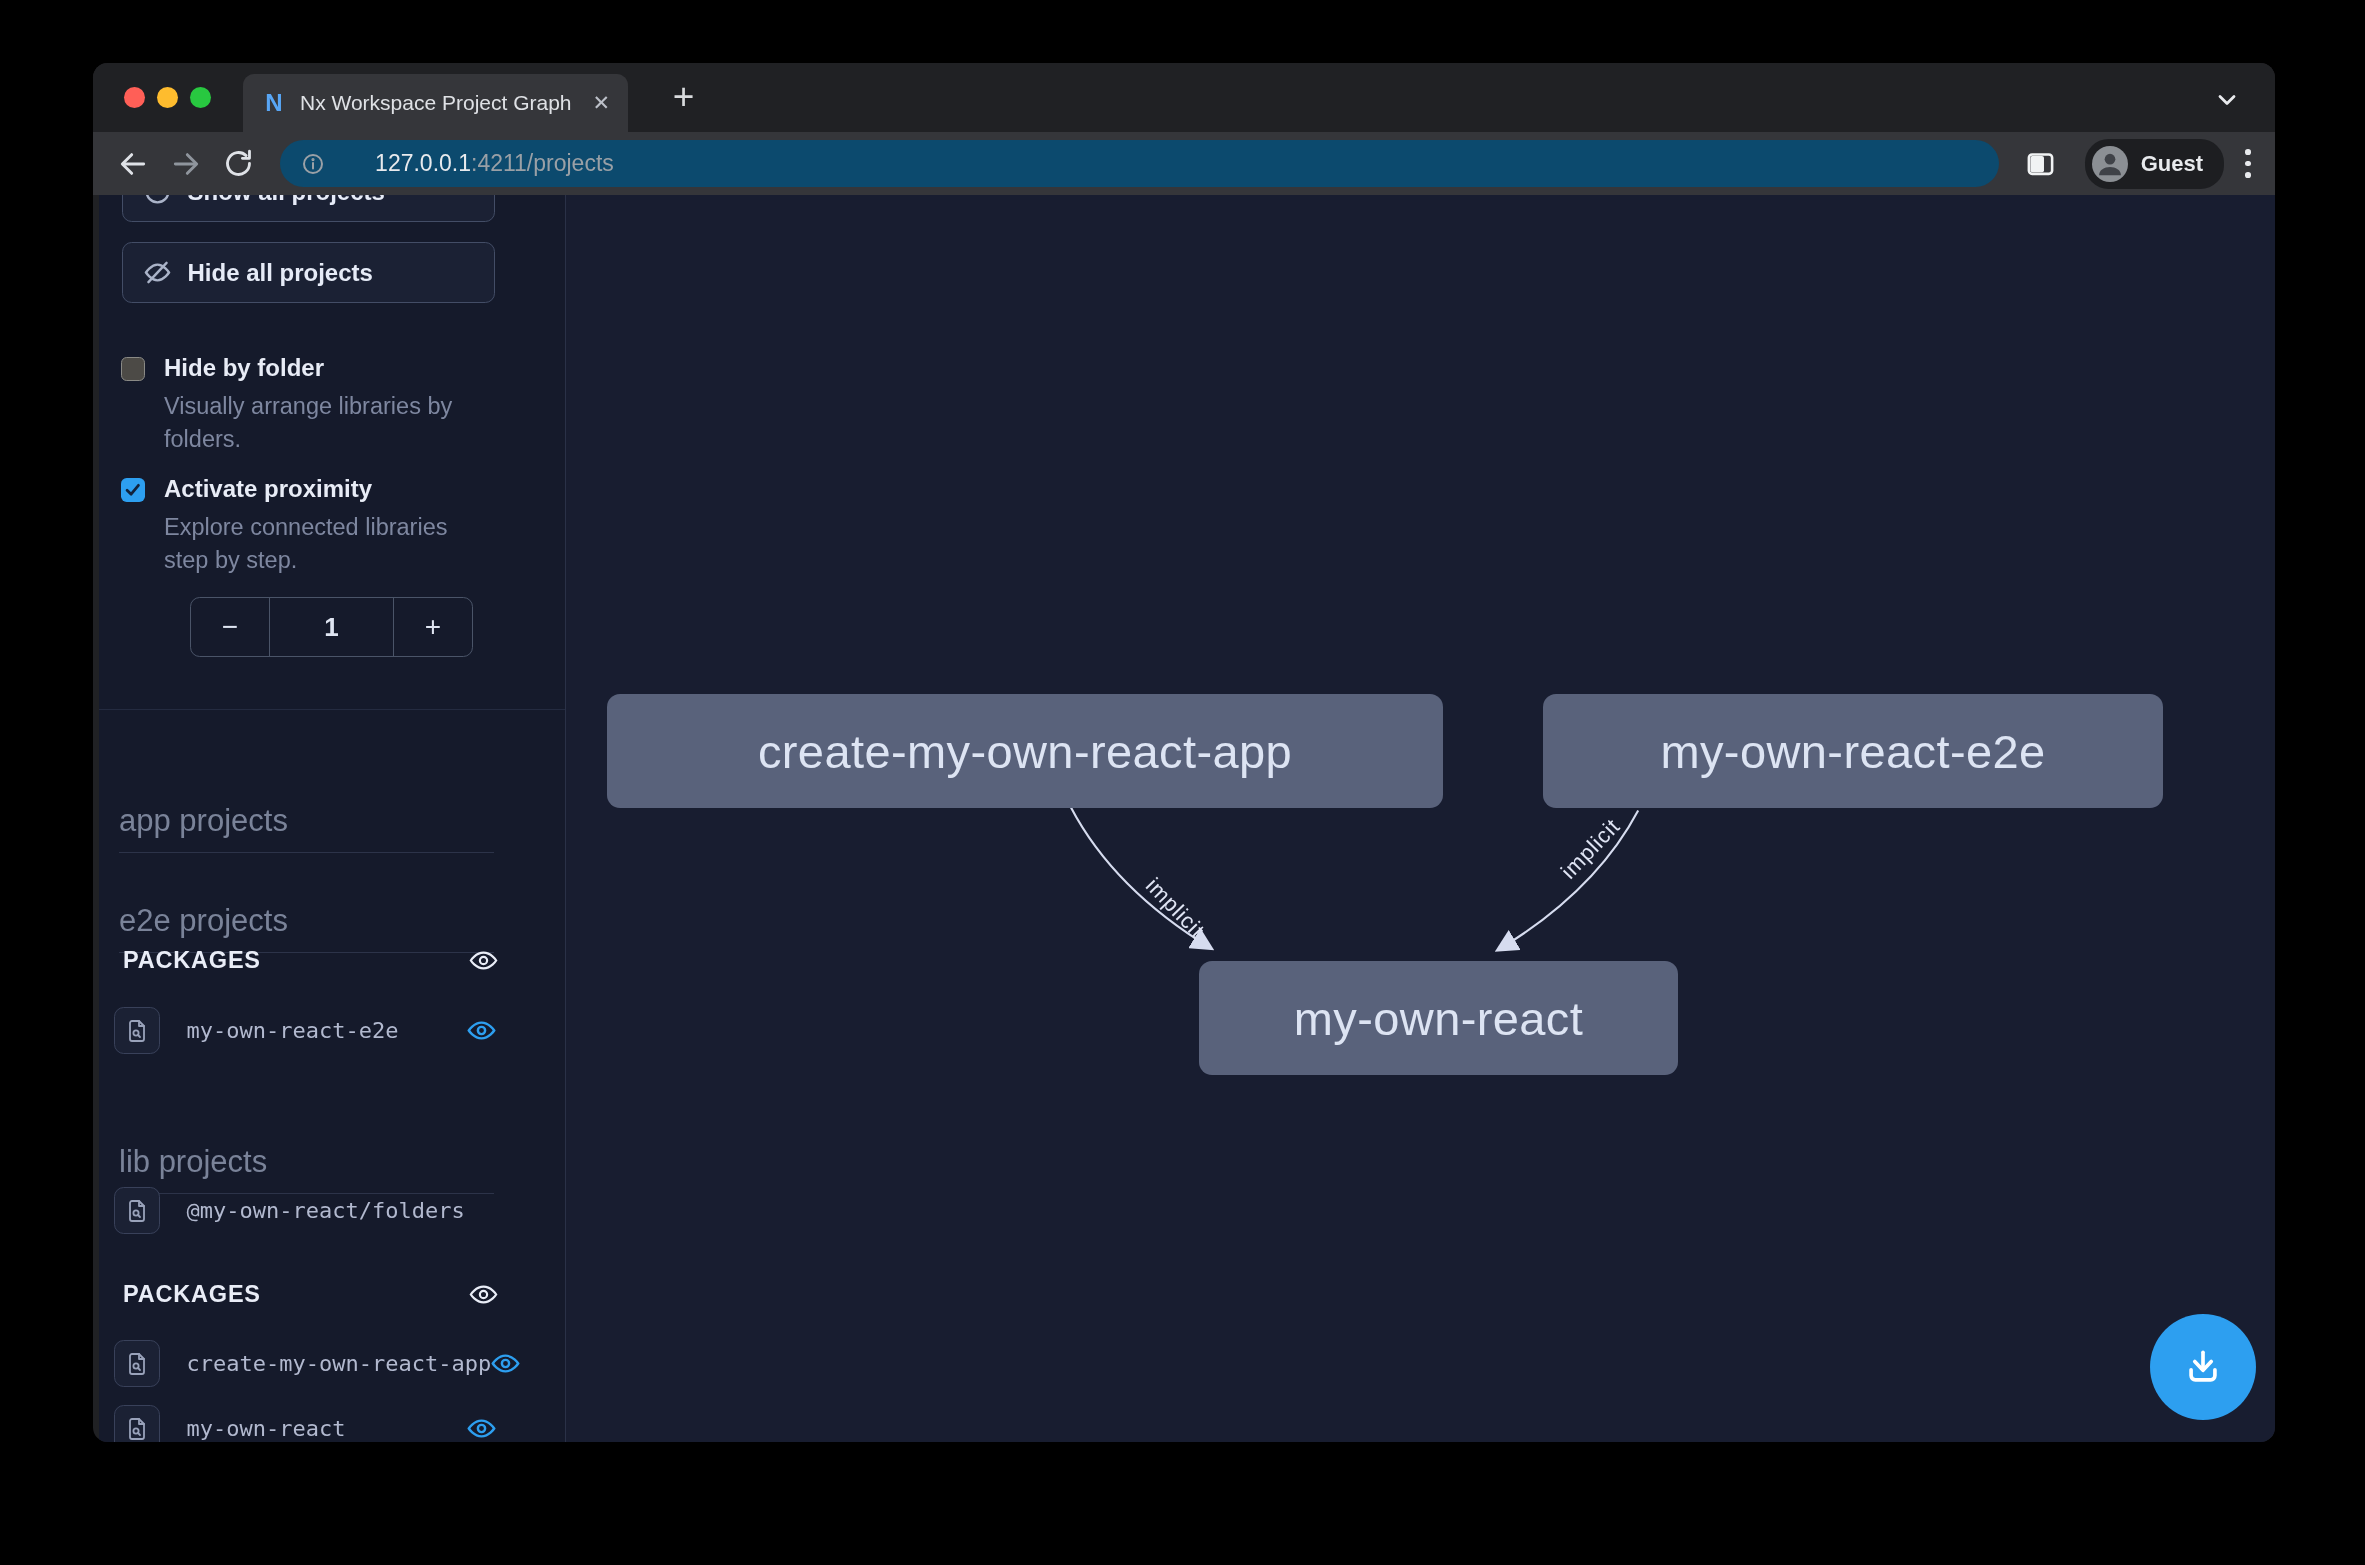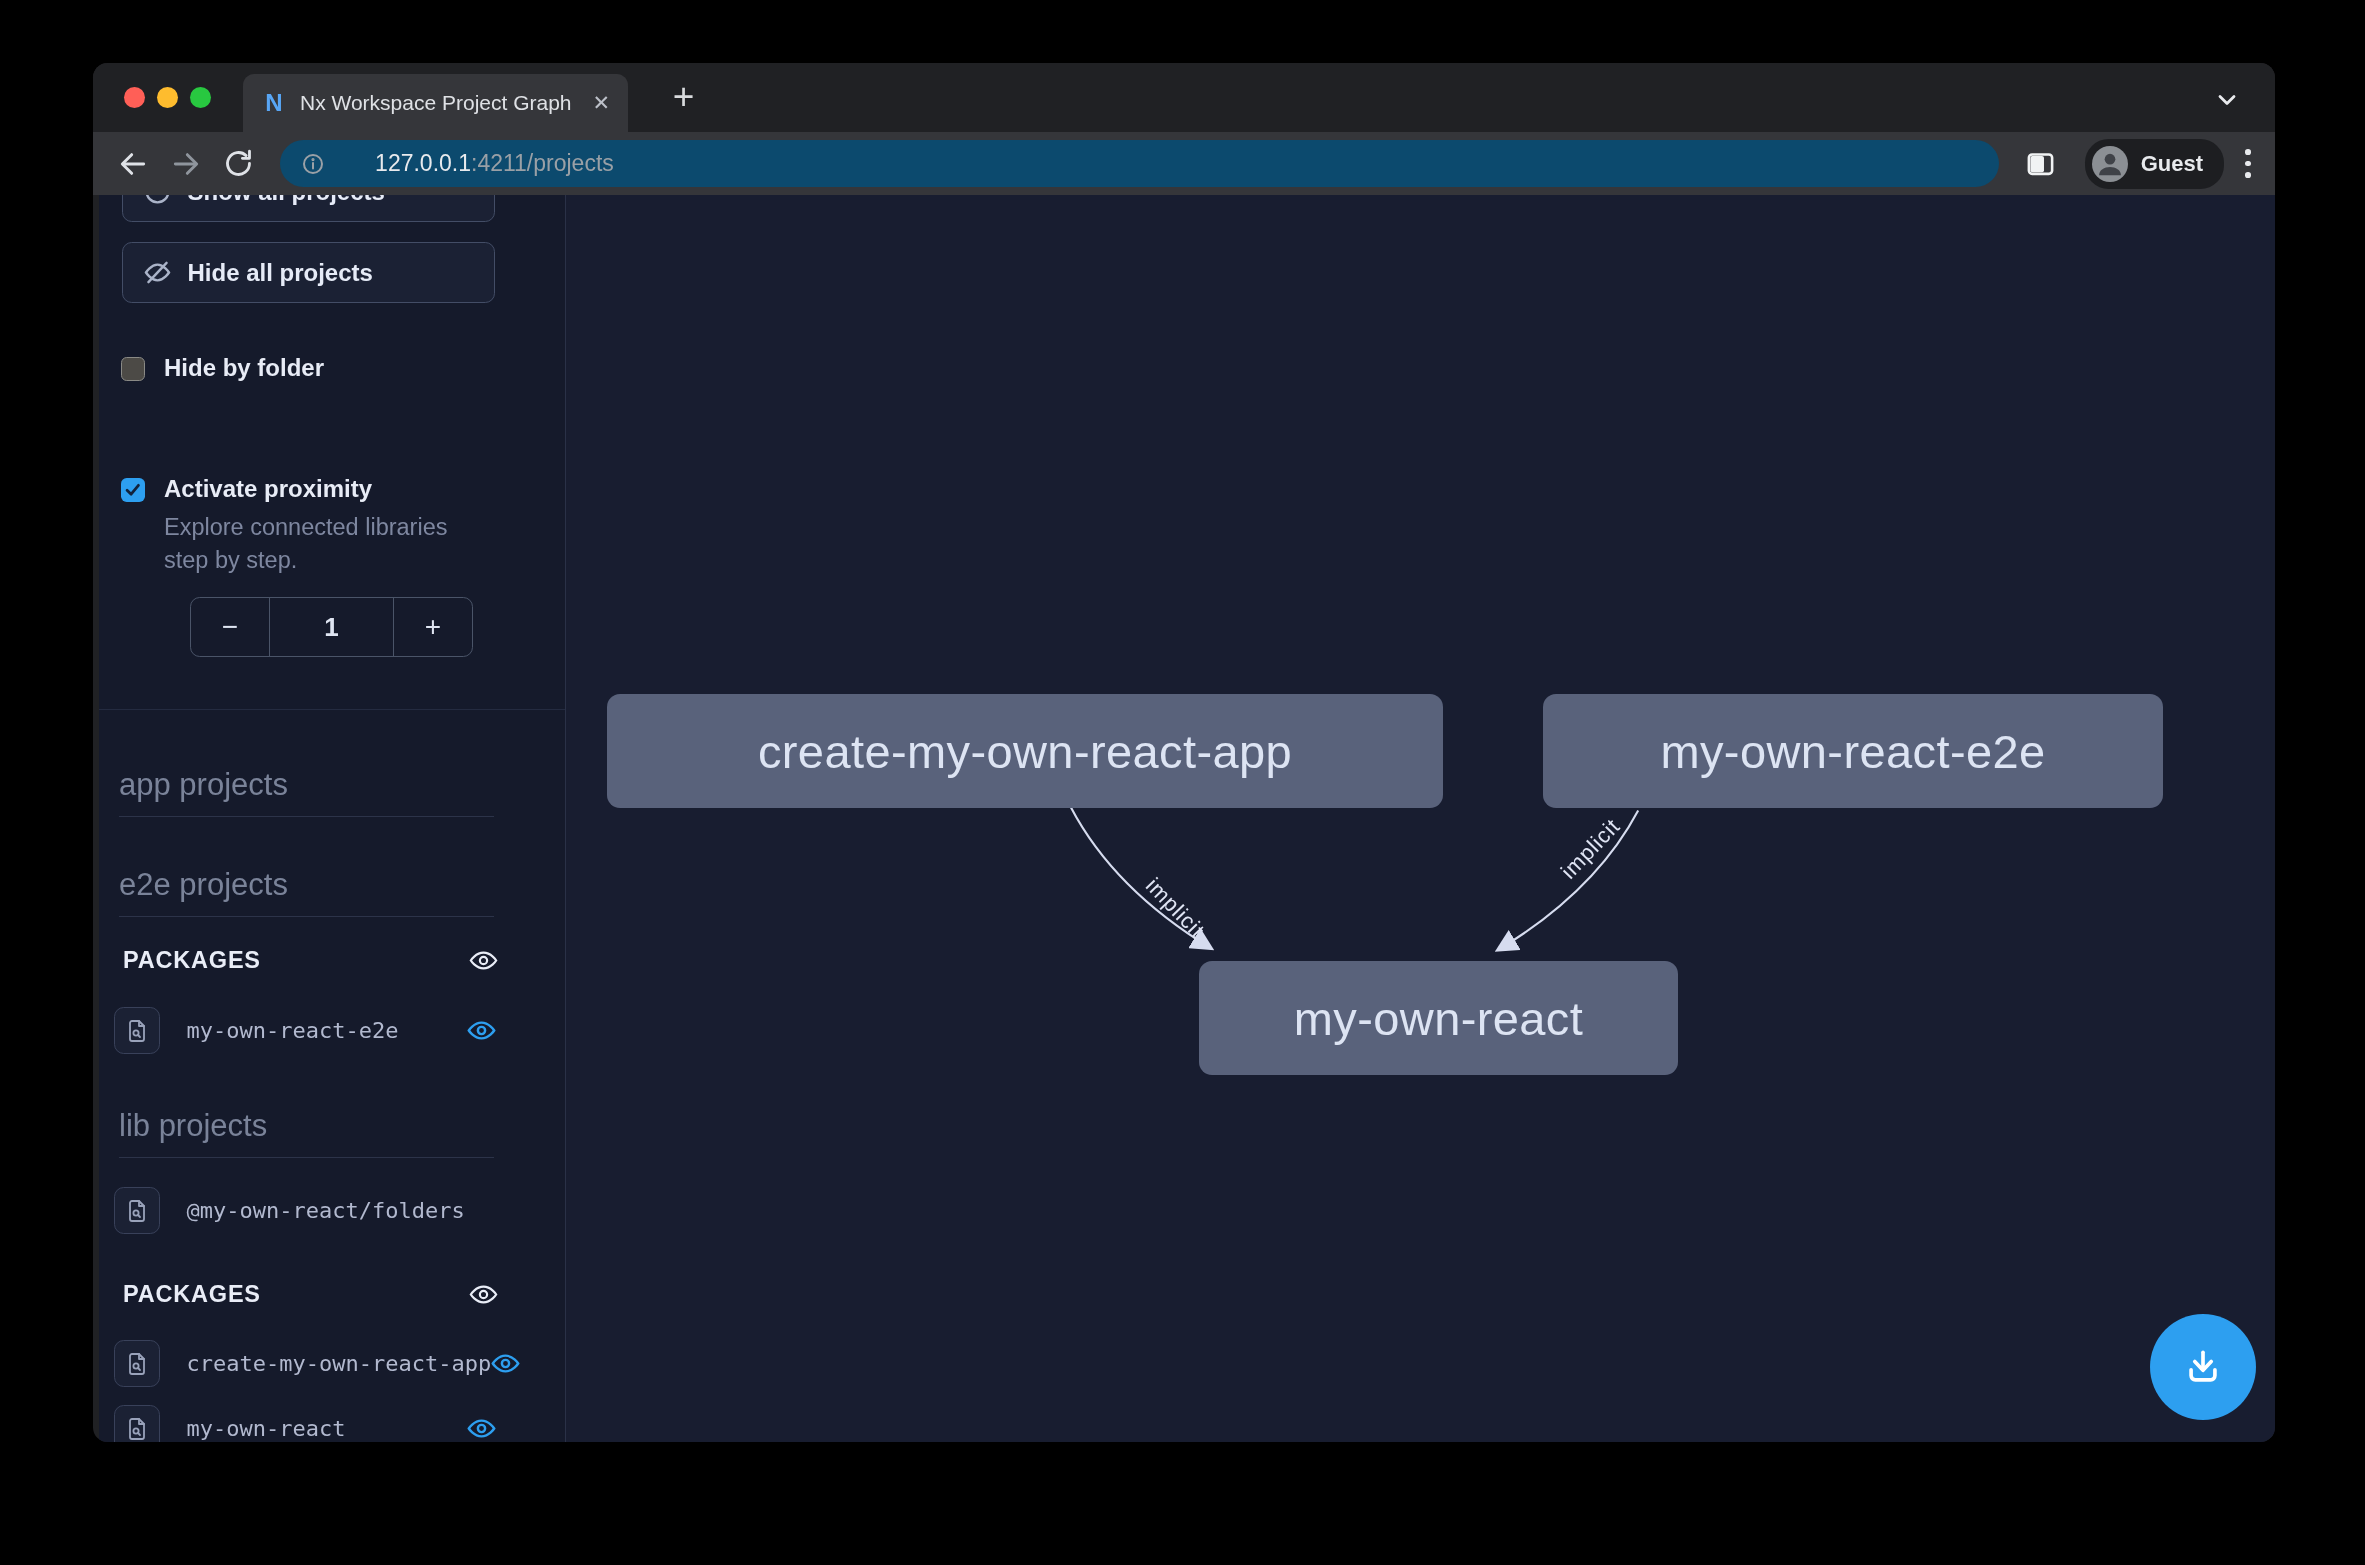--- a/index.html
+++ b/index.html
@@ -49,21 +49,21 @@
   .cbox.on{background:#2d9ff0;display:flex;align-items:center;justify-content:center;}
   .clabel{margin-left:43px;font-size:24px;font-weight:700;color:#e8ecf6;}
   .cdesc{margin-left:43px;margin-top:8px;font-size:23.5px;line-height:33px;color:#7e87a0;width:317px;}
   .stepper{position:absolute;left:91px;top:402px;width:283px;height:60px;border:0.8px solid #4a5468;
            border-radius:9.7px;display:flex;box-sizing:border-box;color:#dfe5f2;}
   .stepper .sbtn2{width:78px;display:flex;align-items:center;justify-content:center;font-size:28px;}
   .stepper .sval{flex:1;display:flex;align-items:center;justify-content:center;font-size:26px;font-weight:700;
                  border-left:0.8px solid #4a5468;border-right:0.8px solid #4a5468;}
   .hr{position:absolute;left:0;right:0;height:0.8px;background:#242b40;}
   .section-h{position:absolute;left:20px;width:375px;font-size:31px;color:#7a8399;
-             padding-bottom:13px;border-bottom:0.8px solid #2c3349;}
+             padding-bottom:13px;border-bottom:0.8px solid #2c3349;margin-top:36px;}
   .pkhead{position:absolute;left:24px;width:375px;display:flex;align-items:center;justify-content:space-between;}
   .pkhead .pktitle{font-size:23.5px;font-weight:800;color:#e9edf7;letter-spacing:0.8px;}
   .projrow{position:absolute;left:14.6px;width:382px;height:47px;display:flex;align-items:center;}
   .fileicon{width:44px;height:45px;border:0.8px solid #39415a;border-radius:9.7px;background:#1b2134;
             display:flex;align-items:center;justify-content:center;flex:0 0 auto;}
   .projname{margin-left:27px;font-family:"DejaVu Sans Mono",monospace;font-size:22px;color:#b2b9cf;white-space:nowrap;}
   .roweye{margin-left:auto;}
   
   .gnode{position:absolute;background:#59627b;border-radius:13px;display:flex;align-items:center;
          justify-content:center;color:#dde4f3;font-size:47px;letter-spacing:0.4px;}
@@ -167,20 +167,21 @@
           <svg width="29" height="29" viewBox="0 0 24 24" fill="none" stroke="#aab3c8" stroke-width="2" stroke-linecap="round">
               <path d="M2.5 12S6.5 5.5 12 5.5 21.5 12 21.5 12 17.5 18.5 12 18.5 2.5 12 2.5 12z"></path>
               <line x1="4.5" y1="20" x2="19.5" y2="4"></line>
             </svg>
           <span>Hide all projects</span>
         </div>
 
         <div class="checkrow" style="top:159px;">
           <span class="cbox off"></span>
           <div class="clabel">Hide by folder</div>
+          <div class="cdesc">Visually arrange libraries by folders.</div>
         </div>
 
         <div class="checkrow" style="top:280px;">
           <span class="cbox on">
             <svg width="19.5" height="19.5" viewBox="0 0 24 24" fill="none" stroke="#12233c" stroke-width="3.4" stroke-linecap="round" stroke-linejoin="round">
                 <polyline points="5,12.5 10,17.5 19,6.5"></polyline>
               </svg>
           </span>
           <div class="clabel">Activate proximity</div>
           <div class="cdesc">Explore connected libraries step by step.</div>

